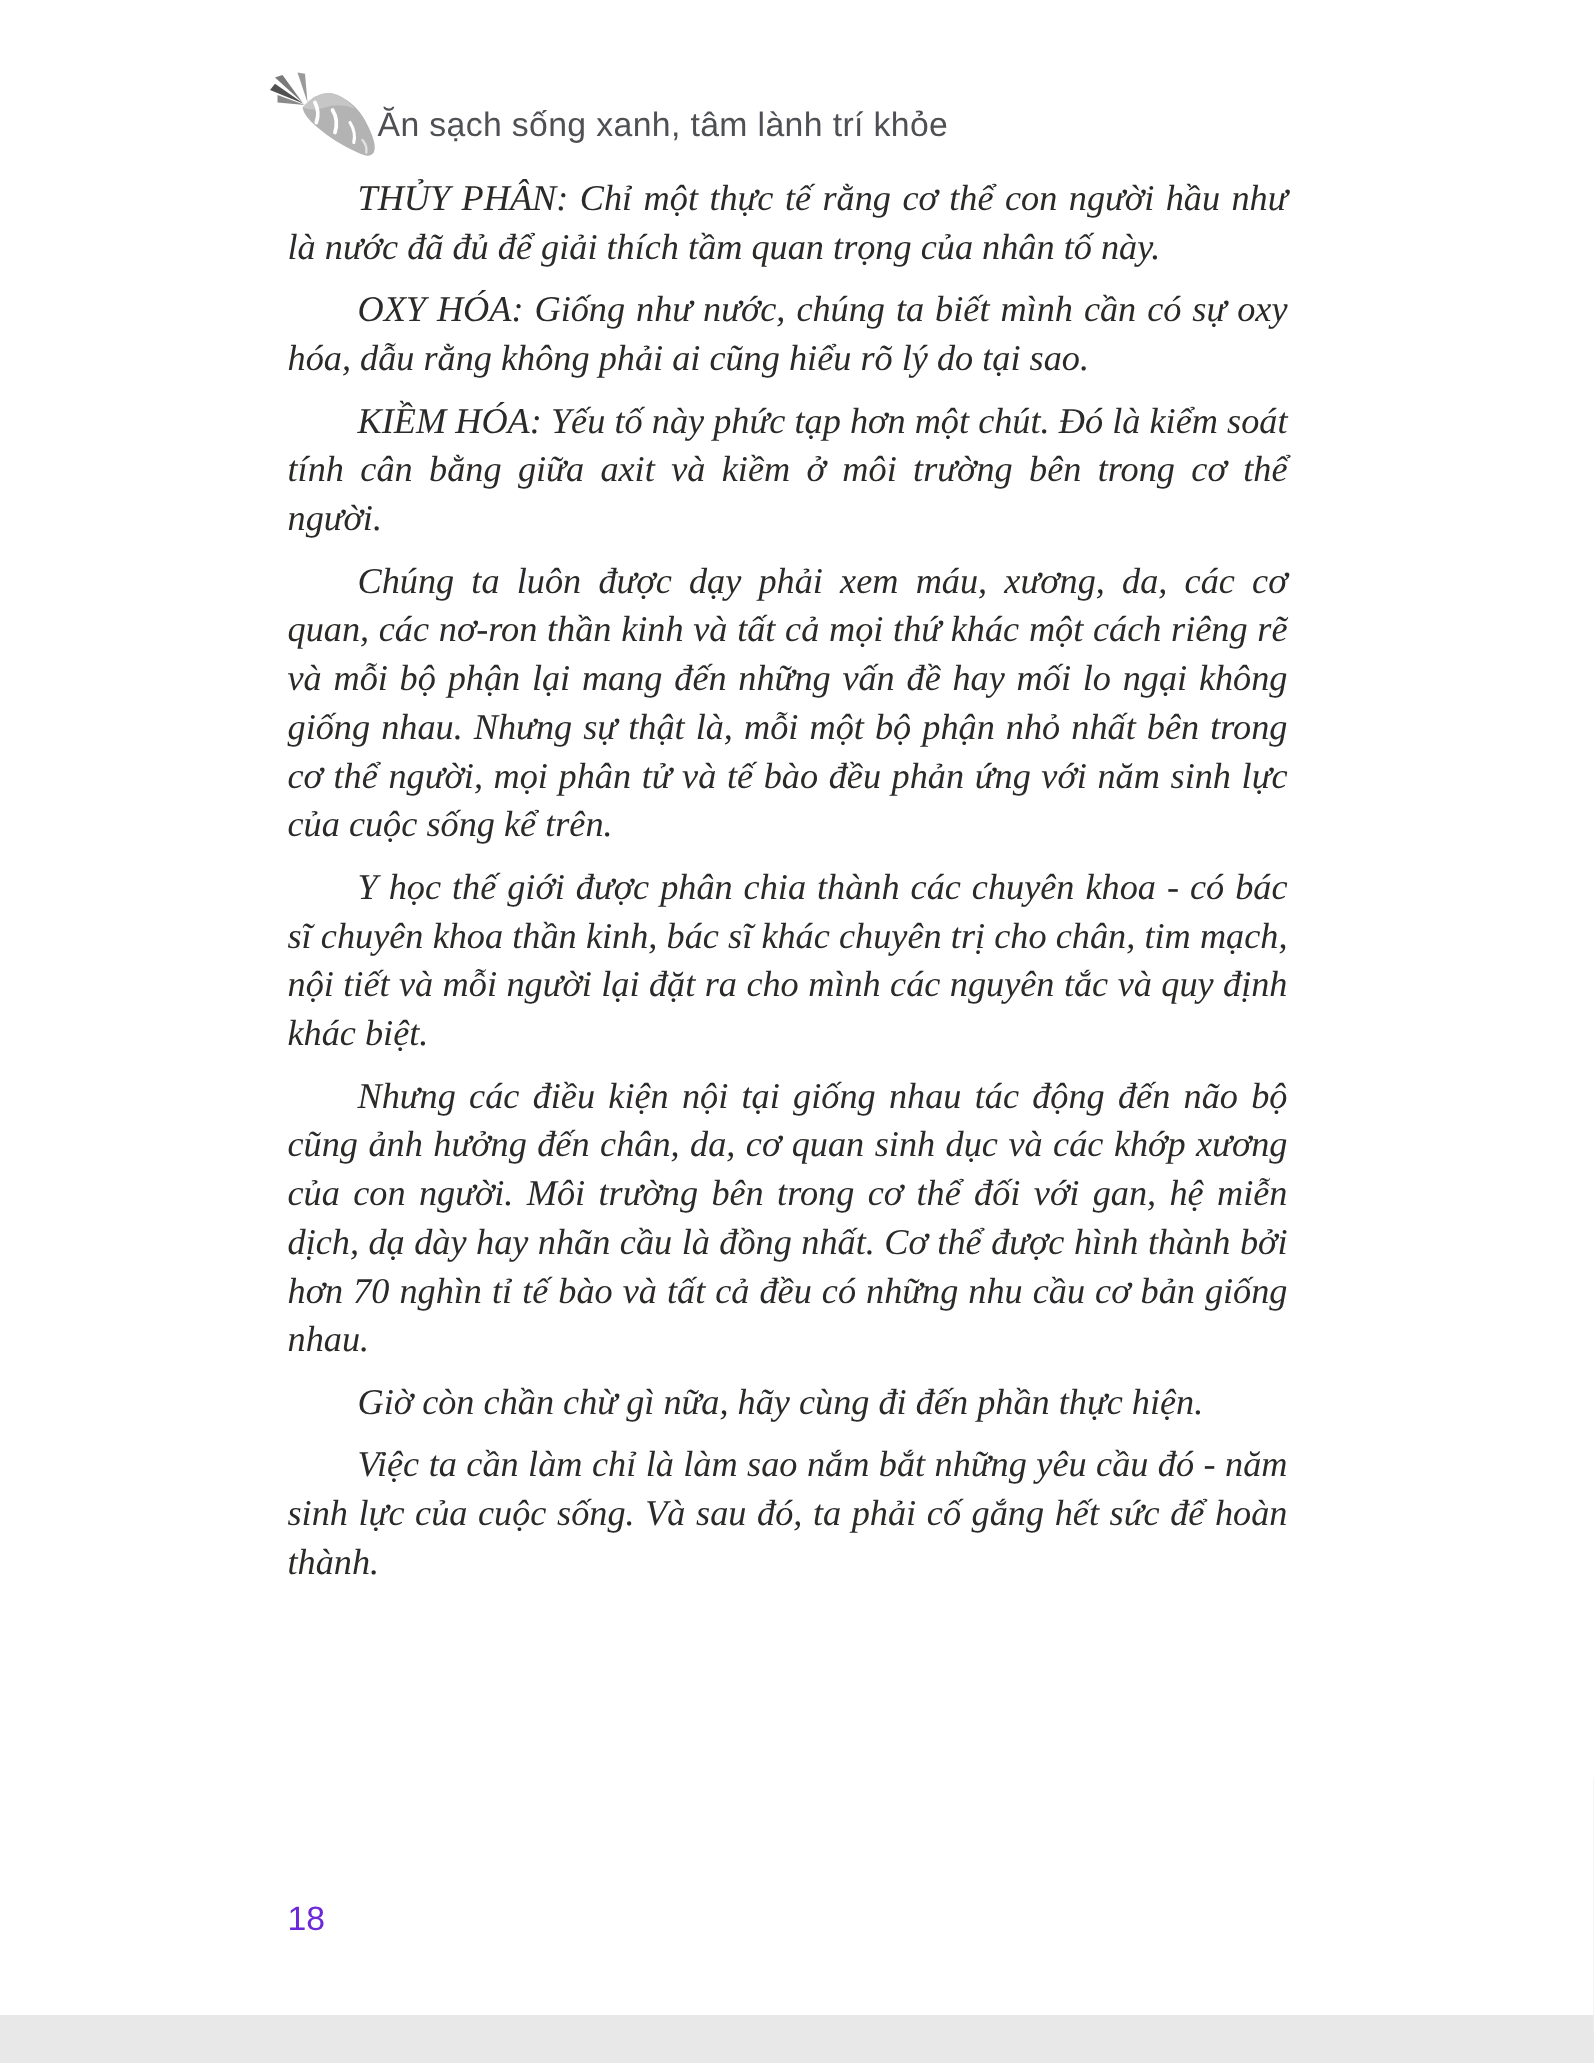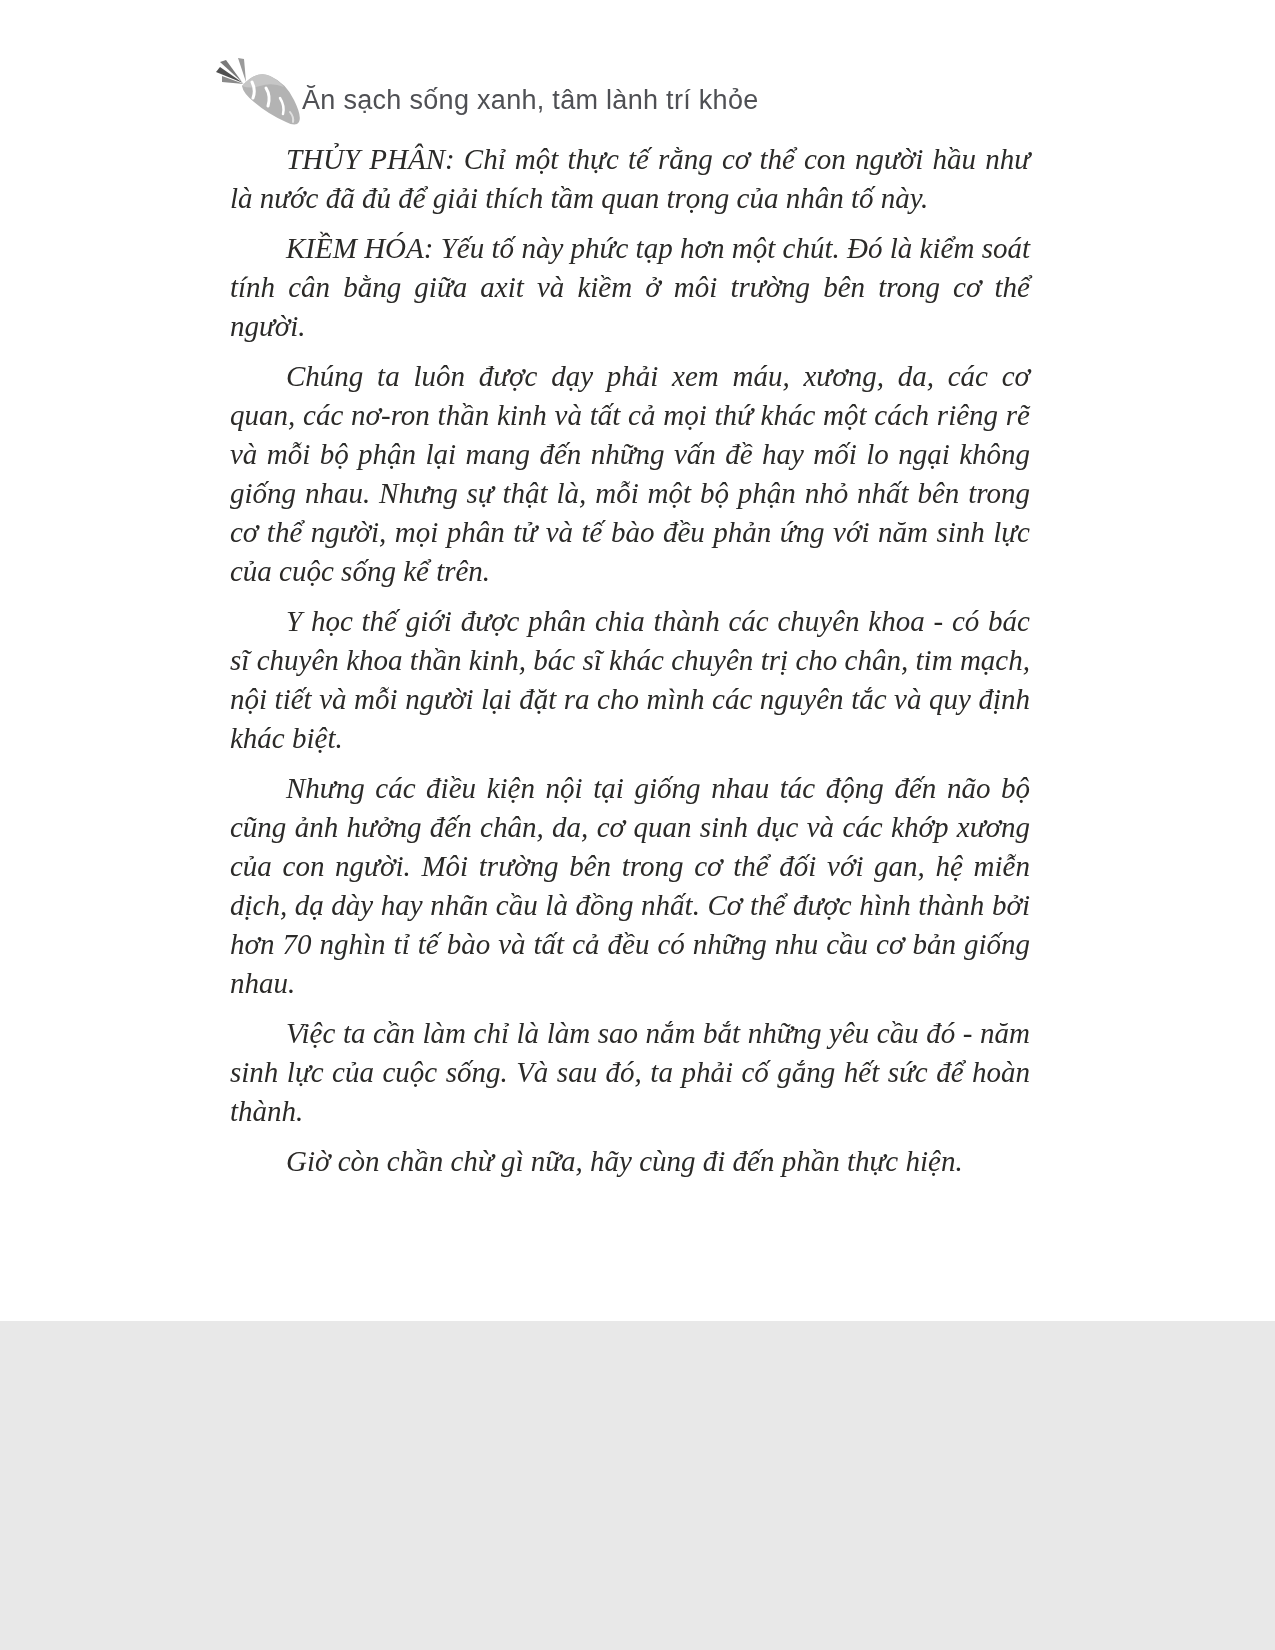--- a/index.html
+++ b/index.html
@@ -3,21 +3,21 @@
 <meta charset="utf-8">
 <style>
   html, body {
     margin: 0;
     padding: 0;
     background: #e8e8e8;
   }
   .page {
     position: relative;
     width: 1275px;
-    height: 1321px;
+    height: 1612px;
     margin: 0 auto;
     background: #ffffff;
     overflow: hidden;
     font-family: "Liberation Serif", "DejaVu Serif", serif;
   }
   .header {
     position: absolute;
     top: 56px;
     left: 212px;
     display: flex;
@@ -88,23 +88,24 @@
       <path d="M40,26 Q44,34 41,42" stroke="#ffffff" stroke-width="3" fill="none" stroke-linecap="round"></path>
       <path d="M54,32 Q59,40 56,50" stroke="#ffffff" stroke-width="3" fill="none" stroke-linecap="round"></path>
       <path d="M68,42 Q73,50 71,58" stroke="#ffffff" stroke-width="2.5" fill="none" stroke-linecap="round"></path>
       <path d="M78,56 Q82,61 81,66" stroke="#e0e0e0" stroke-width="2" fill="none" stroke-linecap="round"></path>
     </svg>
     <div class="header-title">Ăn sạch sống xanh, tâm lành trí khỏe</div>
   </div>
 
   <div class="content">
     <p>THỦY PHÂN: Chỉ một thực tế rằng cơ thể con người hầu như là nước đã đủ để giải thích tầm quan trọng của nhân tố này.</p>
+    <p>OXY HÓA: Giống như nước, chúng ta biết mình cần có sự oxy hóa, dẫu rằng không phải ai cũng hiểu rõ lý do tại sao.</p>
     <p>KIỀM HÓA: Yếu tố này phức tạp hơn một chút. Đó là kiểm soát tính cân bằng giữa axit và kiềm ở môi trường bên trong cơ thể người.</p>
     <p>Chúng ta luôn được dạy phải xem máu, xương, da, các cơ quan, các nơ-ron thần kinh và tất cả mọi thứ khác một cách riêng rẽ và mỗi bộ phận lại mang đến những vấn đề hay mối lo ngại không giống nhau. Nhưng sự thật là, mỗi một bộ phận nhỏ nhất bên trong cơ thể người, mọi phân tử và tế bào đều phản ứng với năm sinh lực của cuộc sống kể trên.</p>
     <p>Y học thế giới được phân chia thành các chuyên khoa - có bác sĩ chuyên khoa thần kinh, bác sĩ khác chuyên trị cho chân, tim mạch, nội tiết và mỗi người lại đặt ra cho mình các nguyên tắc và quy định khác biệt.</p>
     <p>Nhưng các điều kiện nội tại giống nhau tác động đến não bộ cũng ảnh hưởng đến chân, da, cơ quan sinh dục và các khớp xương của con người. Môi trường bên trong cơ thể đối với gan, hệ miễn dịch, dạ dày hay nhãn cầu là đồng nhất. Cơ thể được hình thành bởi hơn 70 nghìn tỉ tế bào và tất cả đều có những nhu cầu cơ bản giống nhau.</p>
+    <p>Giờ còn chần chừ gì nữa, hãy cùng đi đến phần thực hiện.</p>
     <p>Việc ta cần làm chỉ là làm sao nắm bắt những yêu cầu đó - năm sinh lực của cuộc sống. Và sau đó, ta phải cố gắng hết sức để hoàn thành.</p>
-    <p>Giờ còn chần chừ gì nữa, hãy cùng đi đến phần thực hiện.</p>
   </div>
 
   <div class="page-number">18</div>
 
 </div>
 
 </body></html>

